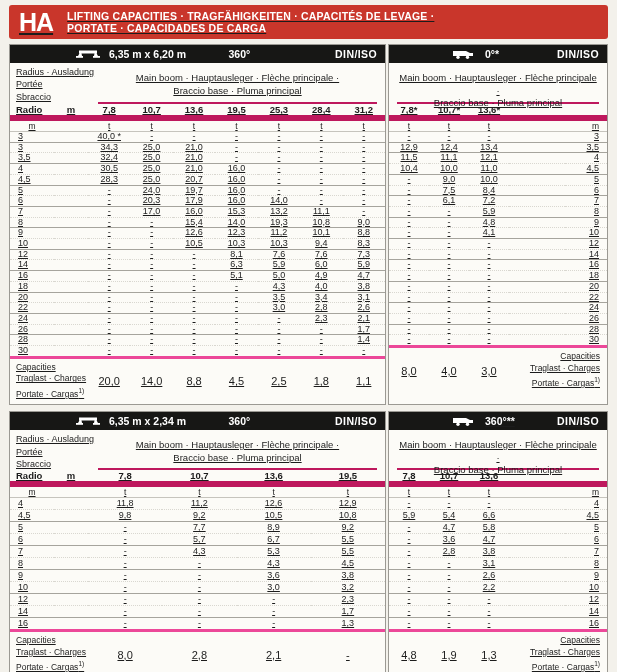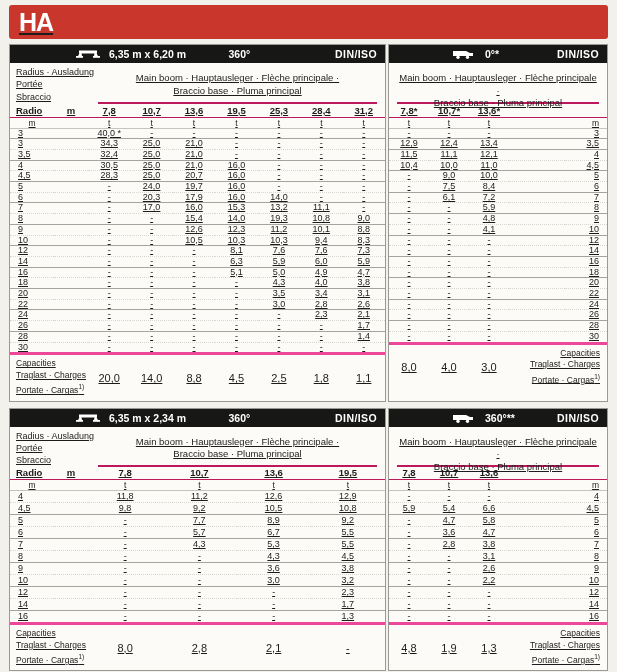--- a/index.html
+++ b/index.html
@@ -55,21 +55,21 @@
     padding-top:9px; margin-right:8px;
     border-bottom:2px solid #be185d;
   }
   [data-side="right"] .boom-block { margin:0 8px; }
 
   
   table { width:100%; border-collapse:collapse; table-layout:fixed; }
   td { padding:0; text-align:center; overflow:visible; }
   .colhead td {
     height:13px; font-size:9.5px; font-weight:bold;
-    border-bottom:1px solid #be185d; vertical-align:middle;
+    border-bottom:6px solid #be185d; vertical-align:middle;
   }
   .colhead .c-rad { text-align:left; padding-left:6px; }
   [data-side="right"] .colhead .c-rad { text-align:right; padding-right:7px; }
   .units td { height:11px; font-size:8.5px; border-bottom:1px solid #c6c4bd; vertical-align:middle; }
   [data-side="right"] .units .c-rad { text-align:right; padding-right:8px; }
 
   tbody td {
     font-size:9px; border-bottom:1px dotted #d9d7d0; vertical-align:middle;
     white-space:nowrap;
   }
@@ -88,20 +88,24 @@
   .caps-label sup { font-size:6.5px; }
   .cval { font-size:11px; }
 </style>
 </head>
 <body>
 
 <div class="page">
 
   <div class="redbar">
     <span class="ha">HA</span>
+    <span class="titles">
+      <span>LIFTING CAPACITIES · TRAGFÄHIGKEITEN · CAPACITÉS DE LEVAGE ·</span><br>
+      <span>PORTATE · CAPACIDADES DE CARGA</span>
+    </span>
   </div>
 
   <div class="grid top-grid">
 
     <section class="card" data-side="left">
       <header class="bar">
         <span class="bar-icon">
           <svg width="24" height="10" viewBox="0 0 24 10">
               <g fill="#fff">
                 <rect x="3" y="1.5" width="18" height="3"></rect>

